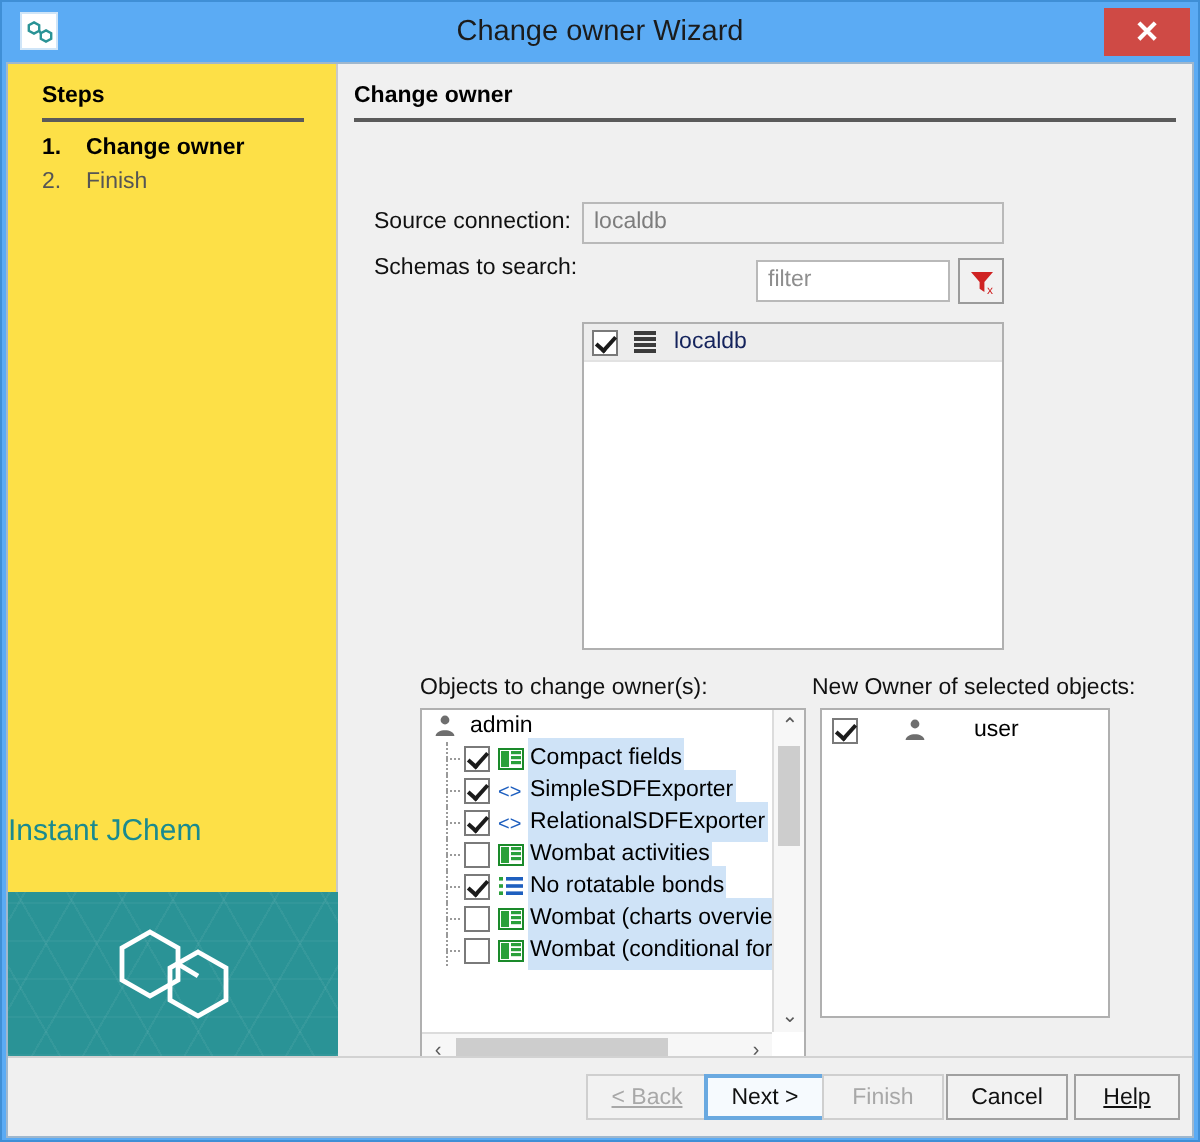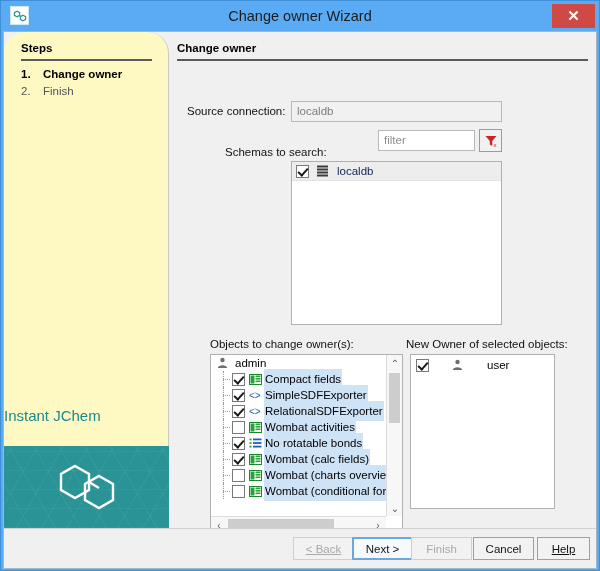--- a/index.html
+++ b/index.html
@@ -46,23 +46,22 @@
   #body {
     position: absolute; left: 2px; top: 30px;
     width: 594px; height: 538px;
     background: #f0f0f0;
     border: 1px solid #9fb7cd;
   }
 
   
   #left-pane {
     position: absolute; left: 0; top: 0; width: 165px; height: 496px;
-    background: #fef9c3;
+    background: #fde047;
     border-right: 1px solid #c9c9c9;
-    border-radius: 21px;
   }
   #steps-title {
     position: absolute; left: 17px; top: 10px;
     font-weight: bold; font-size: 11.5px; color: #000000;
   }
   #steps-rule {
     position: absolute; left: 17px; top: 27px; width: 131px; height: 2px;
     background: #5a5a5a;
   }
   .step-row { position: absolute; left: 17px; font-size: 11.5px; }
@@ -113,21 +112,21 @@
   .textfield {
     position: absolute; background: #f1f1f1;
     border: 1px solid #b9b9b9; font-size: 11.5px;
     color: #7d7d7d; padding: 0 5px; line-height: 19px;
     font-family: "Liberation Sans", sans-serif;
   }
   .textfield.editable { background: #ffffff; color: #8e8e8e; }
 
   #src-label   { left: 17px; top: 73px; }
   #src-input   { left: 121px; top: 69px; width: 211px; height: 21px; }
-  #schema-label{ left: 17px; top: 114px; margin-left: 38px; }
+  #schema-label{ left: 17px; top: 96px; }
   #filter-input{ left: 208px; top: 98px; width: 97px; height: 21px; }
   #filter-btn {
     position: absolute; left: 309px; top: 97px; width: 23px; height: 23px;
     background: #f1f1f1; border: 1px solid #9b9b9b;
     display: flex; align-items: center; justify-content: center;
     cursor: pointer;
   }
 
   #schema-list {
     position: absolute; left: 121px; top: 129px; width: 211px; height: 164px;
@@ -391,34 +390,20 @@
                   <rect x="4" y="0.5" width="8.5" height="1.8" fill="#1e5fbf"></rect>
                   <rect x="0.5" y="4.1" width="2" height="1.8" fill="#2aa03a"></rect>
                   <rect x="4" y="4.1" width="8.5" height="1.8" fill="#1e5fbf"></rect>
                   <rect x="0.5" y="7.7" width="2" height="1.8" fill="#2aa03a"></rect>
                   <rect x="4" y="7.7" width="8.5" height="1.8" fill="#1e5fbf"></rect>
                 </svg>
             </span>
             <span class="nm">No rotatable bonds</span>
           </div>
 
-          <div class="tree-item sel">
-            <span class="indent"></span>
-            <span class="cb checked"></span>
-            <span class="ic">
-              <svg width="13" height="11" viewBox="0 0 13 11">
-                  <rect x="0.5" y="0.5" width="12" height="10" fill="#fff" stroke="#1a8a2a"></rect>
-                  <rect x="1.5" y="1.5" width="4" height="8" fill="#2aa03a"></rect>
-                  <rect x="6.5" y="1.5" width="5" height="1.6" fill="#2aa03a"></rect>
-                  <rect x="6.5" y="4" width="5" height="1.6" fill="#2aa03a"></rect>
-                  <rect x="6.5" y="6.5" width="5" height="1.6" fill="#2aa03a"></rect>
-                </svg>
-            </span>
-            <span class="nm">Wombat (calc fields)</span>
-          </div>
 
           <div class="tree-item sel">
             <span class="indent"></span>
             <span class="cb"></span>
             <span class="ic">
               <svg width="13" height="11" viewBox="0 0 13 11">
                   <rect x="0.5" y="0.5" width="12" height="10" fill="#fff" stroke="#1a8a2a"></rect>
                   <rect x="1.5" y="1.5" width="4" height="8" fill="#2aa03a"></rect>
                   <rect x="6.5" y="1.5" width="5" height="1.6" fill="#2aa03a"></rect>
                   <rect x="6.5" y="4" width="5" height="1.6" fill="#2aa03a"></rect>

